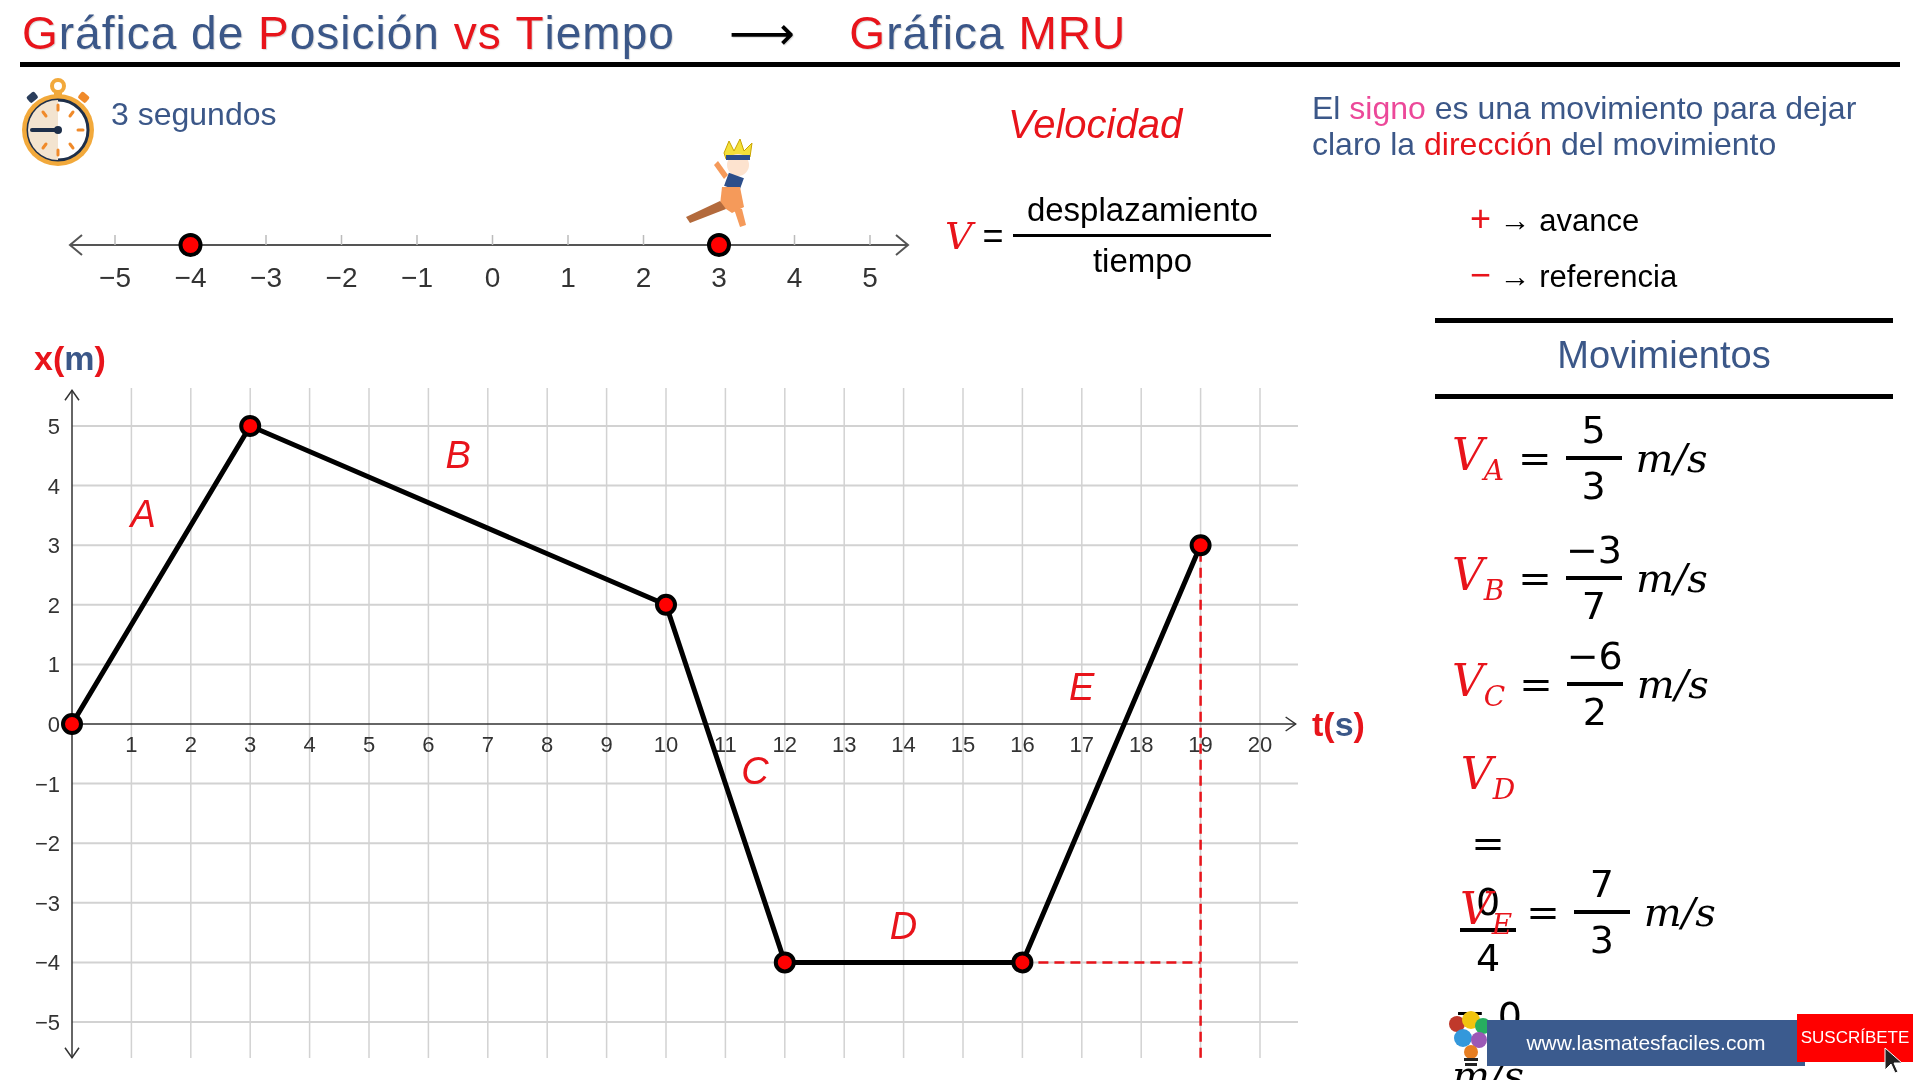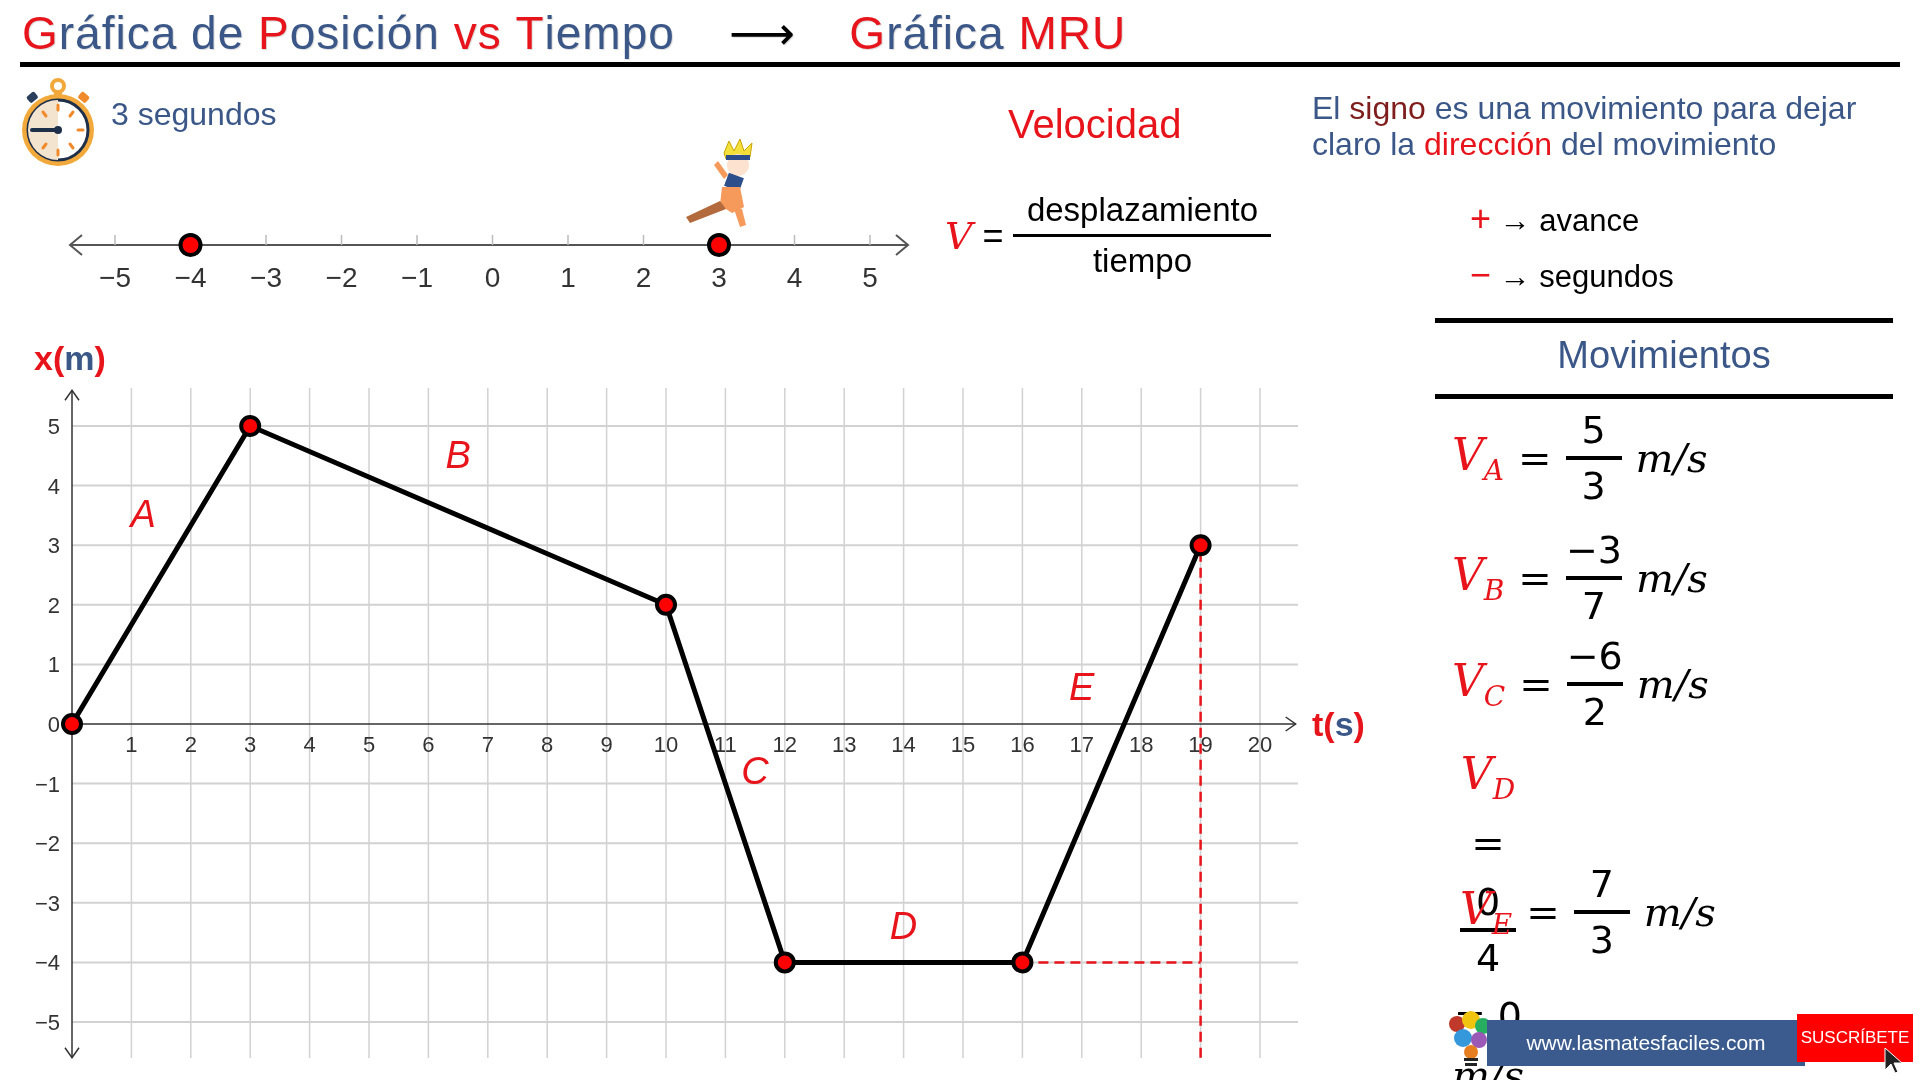--- a/index.html
+++ b/index.html
@@ -5,21 +5,21 @@
   html,body{margin:0;padding:0;background:#ffffff;}
   body{width:1920px;height:1080px;position:relative;overflow:hidden;font-family:"Liberation Sans","DejaVu Sans",sans-serif;}
   .abs{position:absolute;}
   .blue{color:#3b5788;}
   .red{color:#e8141b;}
   .title{left:22px;top:6px;font-size:46px;letter-spacing:1px;white-space:nowrap;text-shadow:1px 1px 1px rgba(0,0,0,0.15);}
   .title span{display:inline-block;}
   .title-rule{left:20px;top:62px;width:1880px;height:5px;background:#000;}
   .arrow{display:inline-block;margin:0 40px;color:#000;}
   .seg{font-size:32px;}
-  .velocidad{left:1008px;top:102px;font-size:40px;}
+  .velocidad{left:1008px;top:102px;font-size:40px;font-style:italic;}
   .sign-note{left:1312px;top:90px;font-size:32px;line-height:36px;}
   .formula{left:945px;top:190px;}
   .legend-list{left:1470px;top:192px;font-size:31px;line-height:54px;}
   .mov-rule{left:1435px;width:458px;height:5px;background:#000;}
   .mov-title{left:1435px;top:334px;width:458px;text-align:center;font-size:38px;}
   .eq{left:1452px;font-family:"DejaVu Serif","Liberation Serif",serif;font-size:40px;display:flex;align-items:center;gap:14px;}
   .eq .v{color:#e8141b;font-style:italic;font-size:44px;}
   .eq .v sub{font-size:28px;font-style:italic;}
   .frac{display:inline-flex;flex-direction:column;align-items:center;font-family:"DejaVu Sans",sans-serif;font-size:38px;line-height:44px;}
   .frac .bar{width:100%;min-width:56px;height:4px;background:#000;margin:4px 0;}
@@ -112,33 +112,33 @@
   <span class="red" style="font-family:'DejaVu Serif',serif;font-style:italic;font-size:38px;">V</span>
   <span style="font-size:36px;">=</span>
   <span class="frac" style="font-family:'Liberation Sans',sans-serif;font-size:33px;line-height:40px;">
     <span>desplazamiento</span>
     <span class="bar" style="height:3px;width:258px;"></span>
     <span>tiempo</span>
   </span>
 </div>
 
 <div class="abs sign-note">
-  <div id="sign-line1"><span style="color: rgb(59, 87, 136); white-space: pre;">El </span><span style="color: #7f1d1d; white-space: pre; text-align: right;">signo</span><span style="color: rgb(59, 87, 136); white-space: pre;"> es una movimiento para dejar</span></div>
+  <div id="sign-line1"><span style="color: rgb(59, 87, 136); white-space: pre;">El </span><span style="color: #ec4899; white-space: pre; text-align: right;">signo</span><span style="color: rgb(59, 87, 136); white-space: pre;"> es una movimiento para dejar</span></div>
   <div id="sign-line2"><span style="color: rgb(59, 87, 136); white-space: pre;">claro la </span><span style="color: rgb(232, 20, 27); white-space: pre;">dirección</span><span style="color: rgb(59, 87, 136); white-space: pre; text-align: center;"> del movimiento</span></div>
 </div>
 <div class="abs legend-list">
   <div>
     <span class="red" style="font-size:36px;">+</span>
     <span>→</span>
     <span>avance</span>
   </div>
   <div>
     <span class="red" style="font-size:36px;">−</span>
     <span>→</span>
-    <span>segundos</span>
+    <span>referencia</span>
   </div>
 </div>
 
 <div class="abs mov-rule" style="top:318px;"></div>
 <div class="abs blue mov-title">Movimientos</div>
 <div class="abs mov-rule" style="top:394px;"></div>
 <div id="equations">
     <div class="abs eq" style="top: 408px; left: 1452px;">
       <span class="v">V<sub>A</sub></span>
       <span>=</span>

